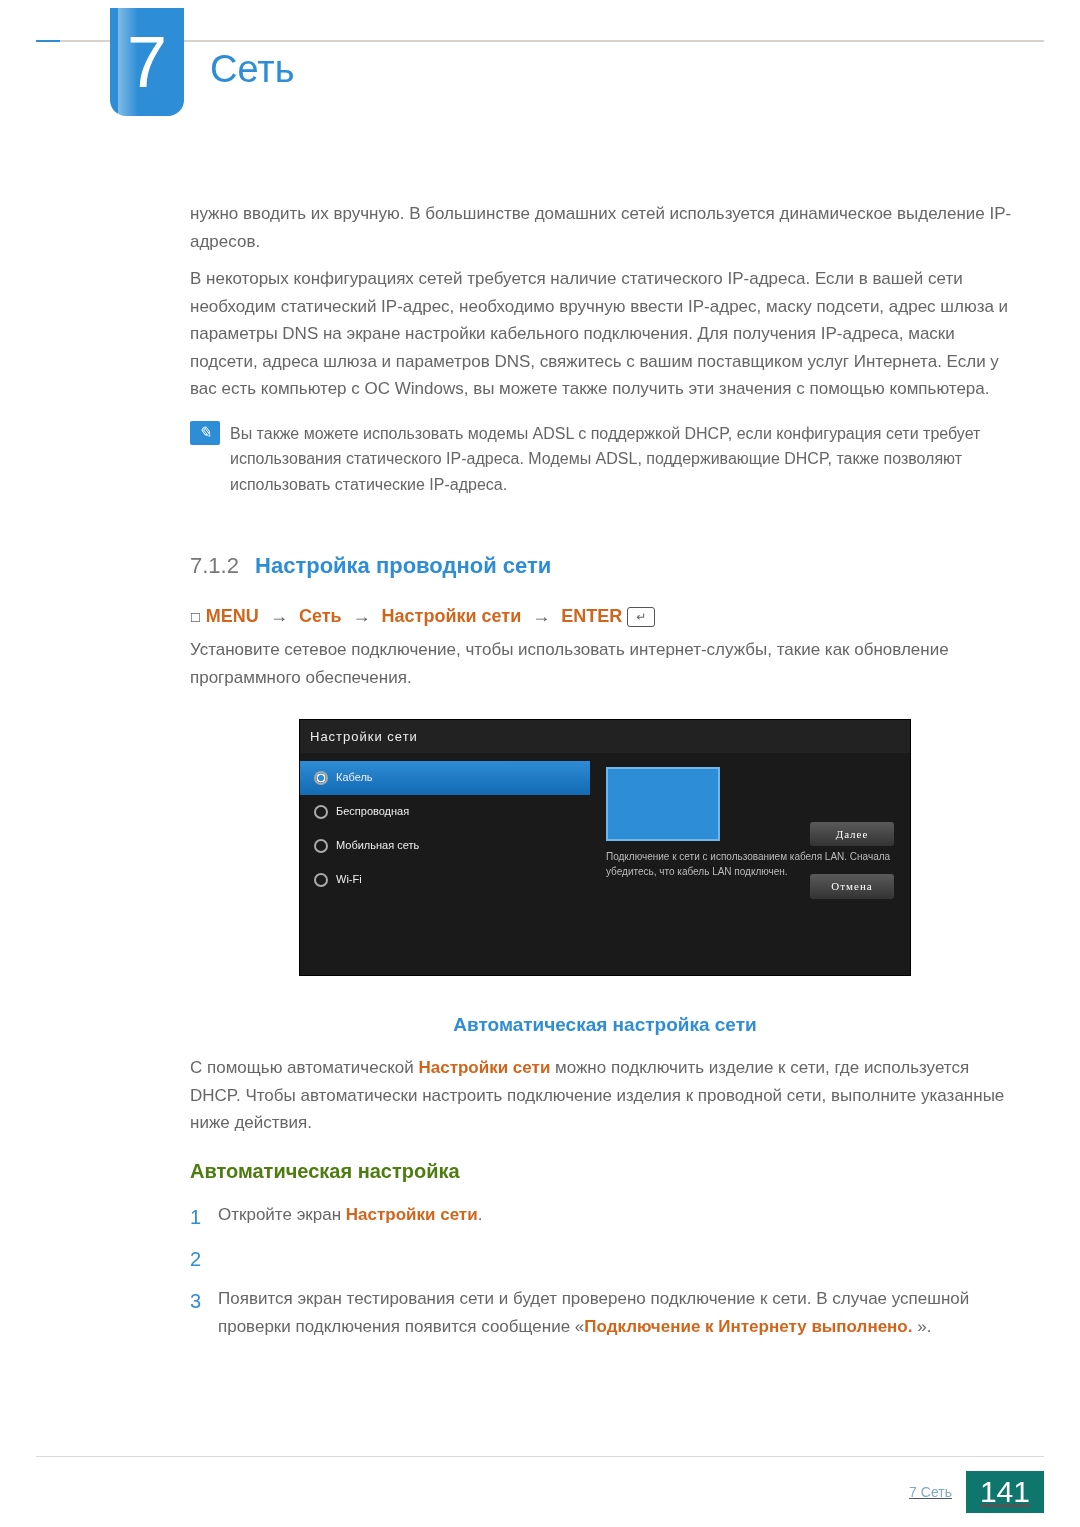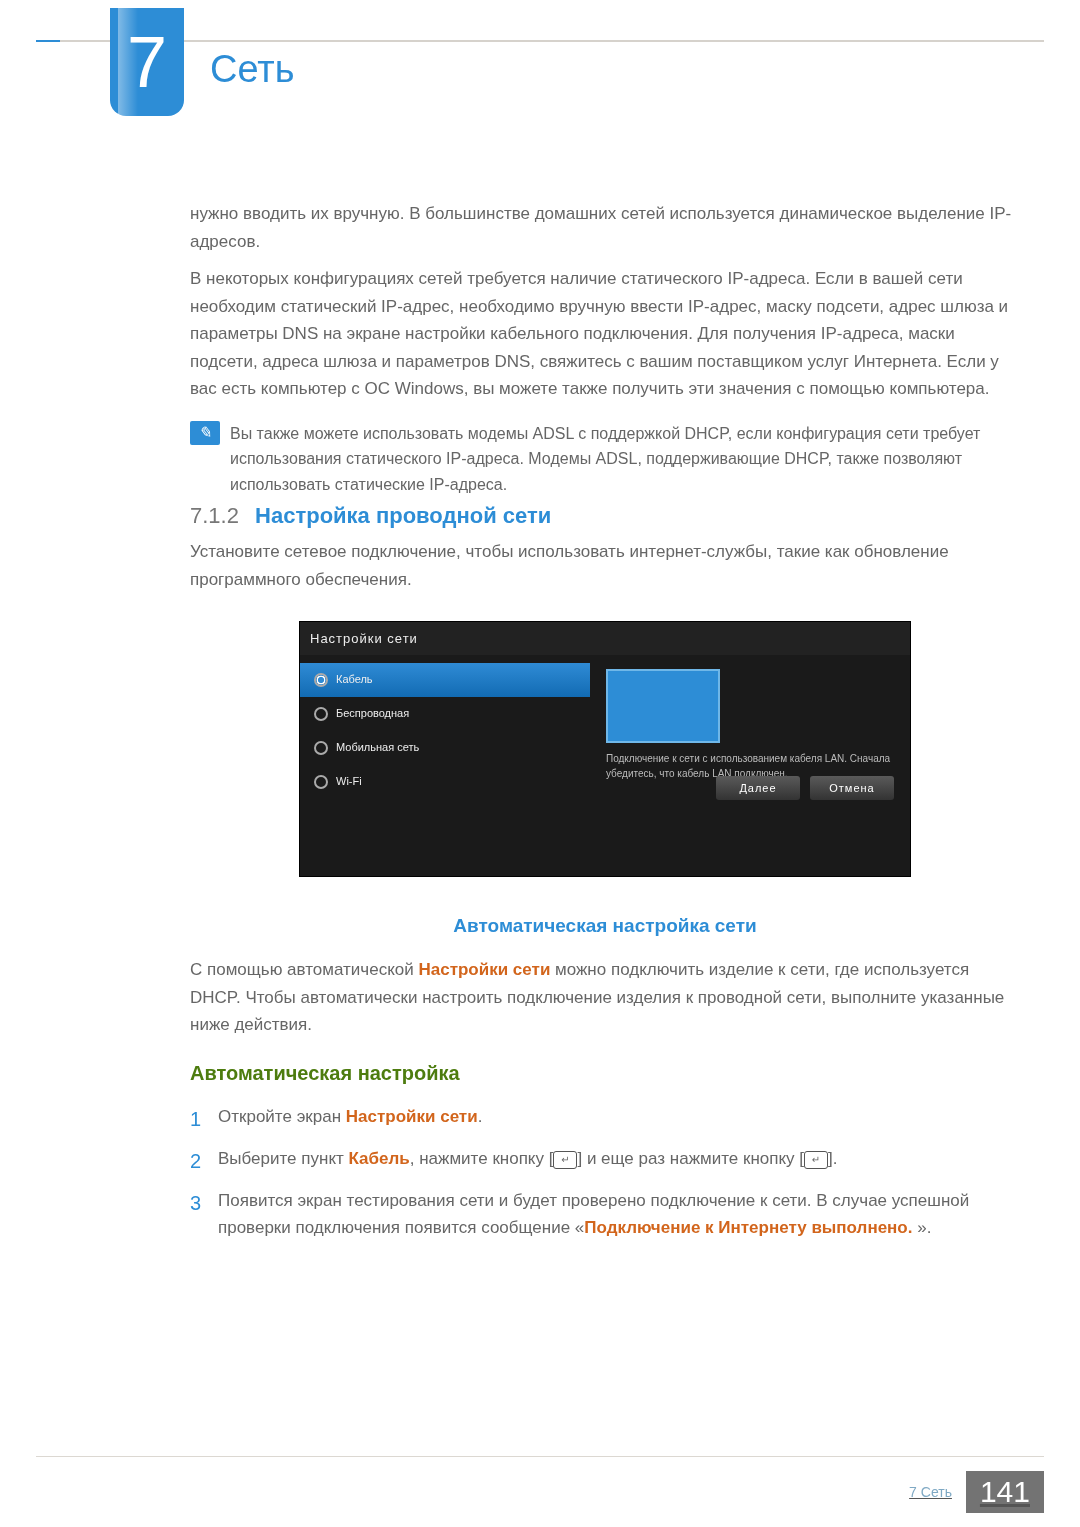--- a/index.html
+++ b/index.html
@@ -6,54 +6,54 @@
   .page{width:1080px;height:1527px;margin:0 auto;background:#fff;position:relative;box-sizing:border-box;}
   .top-rule{position:absolute;top:40px;left:36px;right:36px;height:2px;background:linear-gradient(to right,#2d8dd6 0 24px,#d6d2cc 24px 100%);}
   .chapter-tab{position:absolute;top:8px;left:110px;width:74px;height:108px;background:#2d8dd6;color:#fff;font-size:72px;font-weight:300;display:flex;align-items:center;justify-content:center;border-radius:0 0 16px 16px;}
   .chapter-tab .shine{position:absolute;top:0;bottom:0;left:8px;width:20px;background:linear-gradient(to right,rgba(255,255,255,.4),rgba(255,255,255,0));pointer-events:none;}
   .chapter-title{position:absolute;top:48px;left:210px;font-size:38px;color:#2d8dd6;font-weight:400;}
   .body{position:absolute;top:200px;left:190px;right:60px;font-size:17px;line-height:1.62;color:#666;}
   .body p{margin:0 0 10px 0;}
   .note{display:flex;margin-top:18px;}
   .note-icon{flex:0 0 30px;height:24px;margin-right:10px;background:#2d8dd6;display:flex;align-items:center;justify-content:center;color:#fff;font-size:16px;font-style:italic;border-radius:2px;}
   .note-text{font-size:16px;color:#666;line-height:1.6;}
-  .h2{font-size:22px;color:#2d8dd6;font-weight:600;}
+  .h2{margin-top:50px;font-size:22px;color:#2d8dd6;font-weight:600;}
   .h2 .num{color:#777;font-weight:400;margin-right:10px;}
   .menu-path{margin-top:18px;font-size:18px;}
   .menu-path .sq{font-family:monospace;}
   .menu-path .m{color:#d2651c;font-weight:600;}
   .arrow{color:#555;margin:0 6px;}
   .enter-icon{display:inline-flex;align-items:center;justify-content:center;width:26px;height:18px;border:1px solid #555;border-radius:3px;font-size:12px;vertical-align:middle;}
   
   .scr{margin:28px auto 0;width:610px;background:#1a1a1a;border:1px solid #000;font-size:11px;color:#eee;}
   .scr-title{padding:6px 10px;font-size:13px;background:#222;letter-spacing:1px;}
   .scr-sub{padding:4px 10px 10px;font-size:11px;color:#ccc;border-bottom:1px solid #333;position:relative;letter-spacing:1px;}
   .scr-sub:after{content:"";position:absolute;left:10px;top:0;width:90px;height:3px;background:#2d8dd6;}
   .scr-body{display:flex;}
   .scr-left{flex:0 0 290px;padding:8px 0;}
   .radio-row{display:flex;align-items:center;padding:8px 14px;gap:8px;}
   .radio-row.sel{background:linear-gradient(#2f8bd5,#126bb3);}
   .radio{width:14px;height:14px;border-radius:50%;border:2px solid #aaa;box-sizing:border-box;}
   .radio.on{background:radial-gradient(circle,#2f8bd5 0 40%,#fff 45% 60%,#2f8bd5 65%);}  
   .scr-right{flex:1;padding:14px 16px;font-size:10px;color:#aaa;line-height:1.5;position:relative;}
   .tv{width:110px;height:70px;background:#2d8dd6;border:2px solid #6fb7e8;margin-bottom:6px;}
   .subnote{margin-top:8px;color:#bbb;}
-  .btns{position:absolute;right:16px;bottom:6px;display:flex;flex-direction:row;gap:10px;}
+  .btns{position:absolute;right:16px;bottom:6px;display:flex;flex-direction:column;gap:28px;font-family:Liberation Serif, serif;}
   .btn{width:84px;text-align:center;padding:4px 0;background:linear-gradient(#5a5a5a,#333);border-radius:3px;font-size:11px;color:#fff;letter-spacing:1px;}
   .scr-pad{height:70px;}
   .h3{margin-top:34px;font-size:19px;color:#2d8dd6;font-weight:600;text-align:center;}
   .h4{margin-top:18px;font-size:20px;color:#4d7c0f;font-weight:700;}
   .steps{margin-top:14px;}
   .step{display:flex;margin-bottom:10px;font-size:17px;line-height:1.6;}
   .step .n{flex:0 0 28px;color:#2d8dd6;font-size:20px;}
   .hl{color:#d2651c;font-weight:700;}
   .enter-sm{display:inline-flex;align-items:center;justify-content:center;width:22px;height:16px;border:1px solid #555;border-radius:3px;font-size:10px;vertical-align:middle;}
   .footer{position:absolute;bottom:14px;right:36px;display:flex;align-items:center;gap:14px;text-decoration:underline;}
   .foot-label{font-size:14px;color:#7fa9c4;}
-  .foot-page{background:#737373;color:#fff;font-size:30px;padding:4px 14px;}
+  .foot-page{background:#0f766e;color:#fff;font-size:30px;padding:4px 14px;}
   .foot-rule{position:absolute;bottom:70px;left:36px;right:36px;height:1px;background:#dcd8d2;}
 </style>
 </head>
 <body>
 
 <div class="page">
   <div class="top-rule"></div>
   <div class="chapter-tab">
     <span>7</span>
     <div class="shine"></div>
@@ -67,20 +67,31 @@
     <div class="note">
       <div class="note-icon">✎</div>
       <div class="note-text">Вы также можете использовать модемы ADSL с поддержкой DHCP, если конфигурация сети требует использования статического IP-адреса. Модемы ADSL, поддерживающие DHCP, также позволяют использовать статические IP-адреса.</div>
     </div>
 
     <div class="h2">
       <span class="num">7.1.2</span>
       <span>Настройка проводной сети</span>
     </div>
 
+    <div class="menu-path">
+      <span class="sq">☐</span>
+      <span class="m">MENU</span>
+      <span class="arrow">→</span>
+      <span class="m">Сеть</span>
+      <span class="arrow">→</span>
+      <span class="m">Настройки сети</span>
+      <span class="arrow">→</span>
+      <span class="m">ENTER</span>
+      <span class="enter-icon">↵</span>
+    </div>
 
     <p style="margin-top:5px">Установите сетевое подключение, чтобы использовать интернет-службы, такие как обновление программного обеспечения.</p>
 
     <div class="scr">
       <div class="scr-title">Настройки сети</div>
       <div class="scr-body">
         <div class="scr-left">
           <div class="radio-row sel">
             <div class="radio on"></div>
             <span>Кабель</span>
@@ -119,23 +130,20 @@
 
     <div class="steps">
       <div class="step">
         <div class="n">1</div>
         <div>
           <span>Откройте экран </span><span class="hl">Настройки сети</span><span>.</span>
         </div>
       </div>
       <div class="step">
         <div class="n">2</div>
-        <div>
-          <span>Выберите пункт </span><span class="hl">Кабель</span><span>, нажмите кнопку [</span><span class="enter-sm">↵</span><span>] и еще раз нажмите кнопку [</span><span class="enter-sm">↵</span><span>].</span>
-        </div>
       </div>
       <div class="step">
         <div class="n">3</div>
         <div>
           <span>Появится экран тестирования сети и будет проверено подключение к сети. В случае успешной проверки подключения появится сообщение «</span><span class="hl">Подключение к Интернету выполнено.</span><span> ».</span>
         </div>
       </div>
     </div>
   </div>
 

